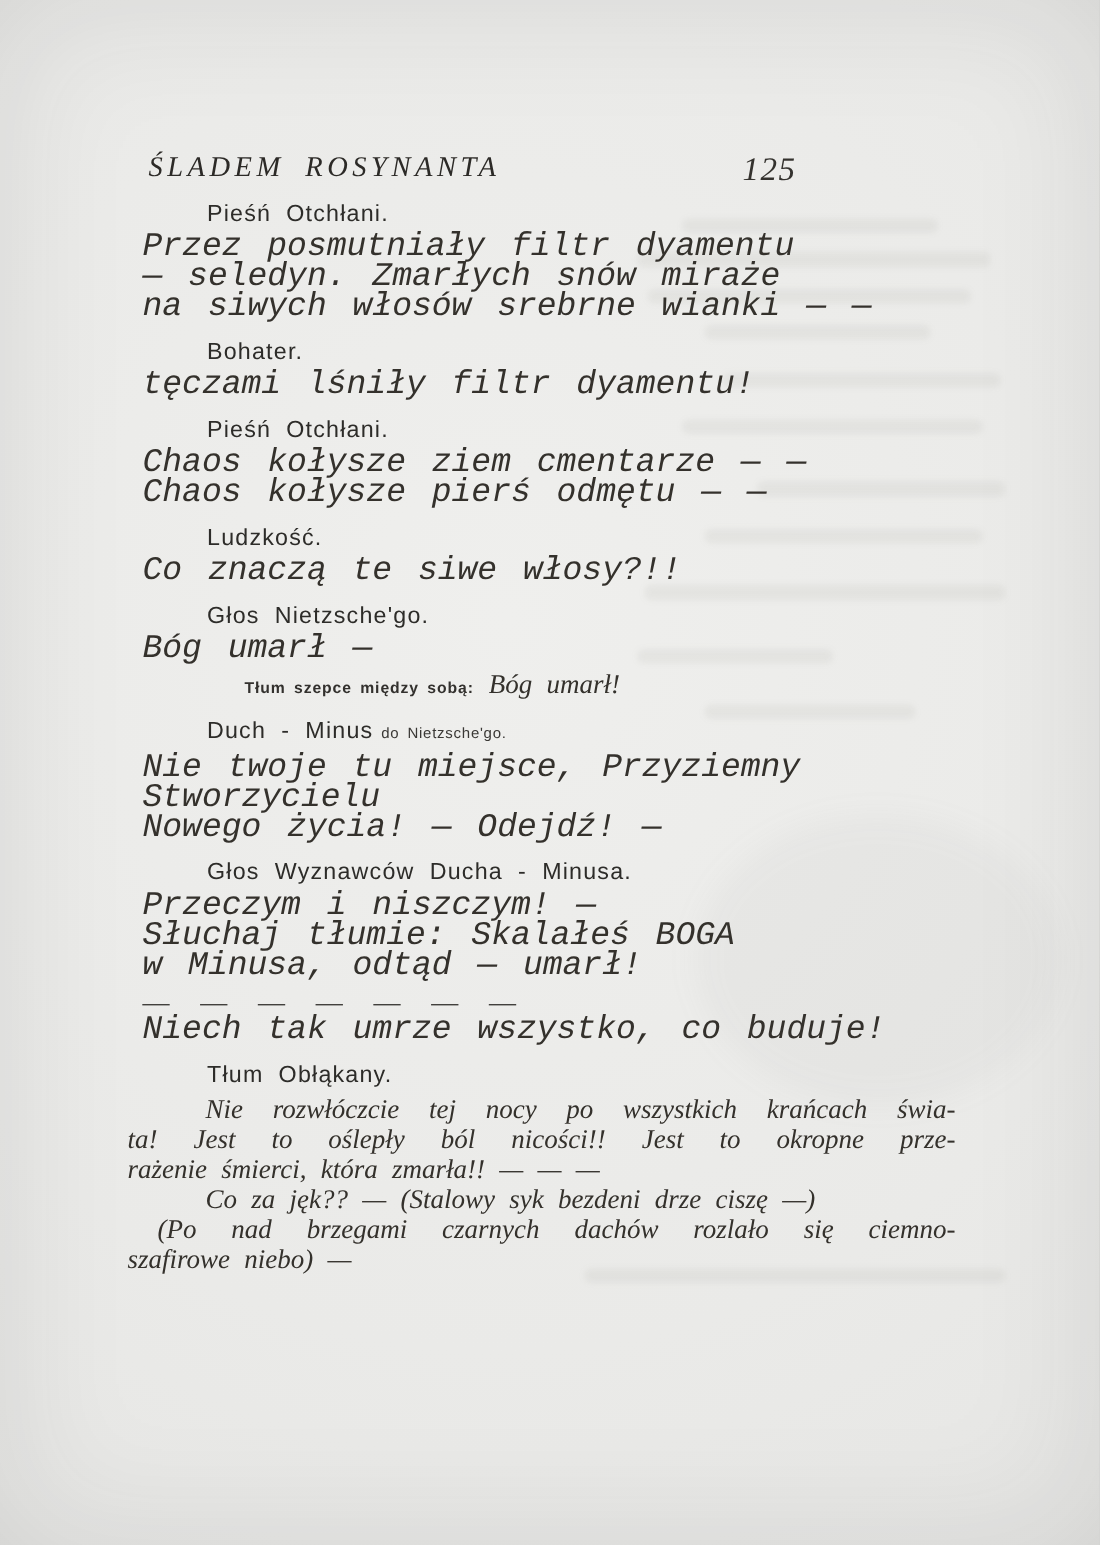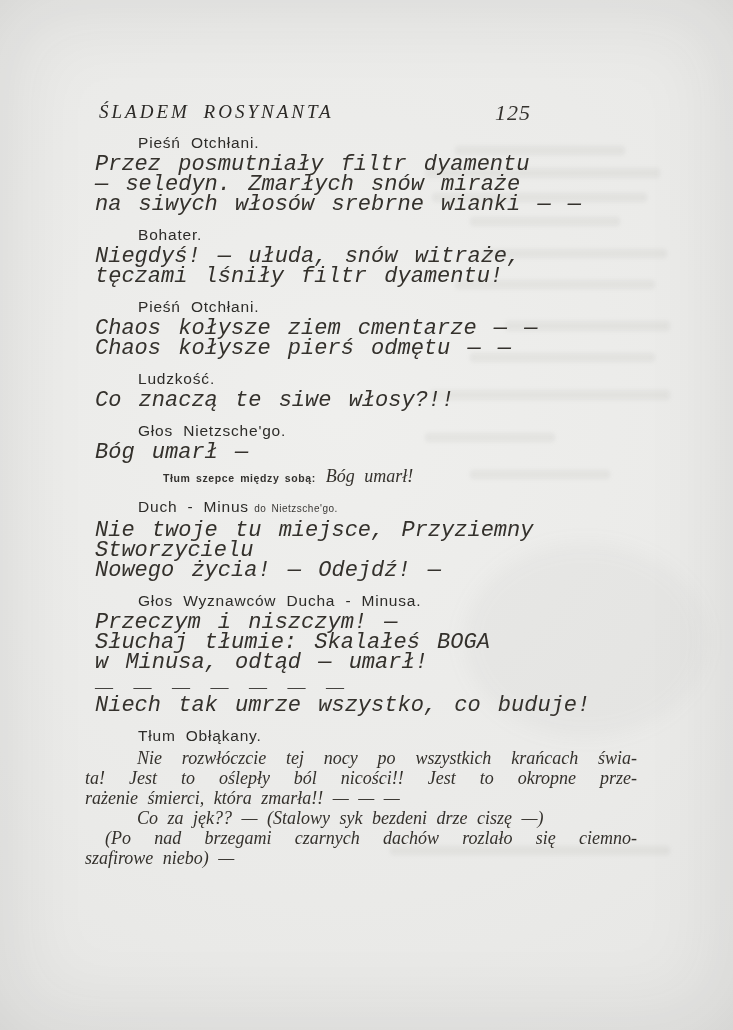--- a/index.html
+++ b/index.html
@@ -97,21 +97,20 @@
     <div class="header">
       <span class="running-title">ŚLADEM ROSYNANTA</span>
       <span class="page-number">125</span>
     </div>
     <div id="blocks">
         <div class="speaker-line"><span class="speaker-name-text">Pieśń Otchłani.</span></div>
         <div class="verse-line">Przez posmutniały filtr dyamentu</div>
         <div class="verse-line">— seledyn. Zmarłych snów miraże</div>
         <div class="verse-line">na siwych włosów srebrne wianki — —</div>
         <div class="speaker-line"><span class="speaker-name-text">Bohater.</span></div>
-        <div class="verse-line">Niegdyś! — ułuda, snów witraże,</div>
         <div class="verse-line">tęczami lśniły filtr dyamentu!</div>
         <div class="speaker-line"><span class="speaker-name-text">Pieśń Otchłani.</span></div>
         <div class="verse-line">Chaos kołysze ziem cmentarze — —</div>
         <div class="verse-line">Chaos kołysze pierś odmętu — —</div>
         <div class="speaker-line"><span class="speaker-name-text">Ludzkość.</span></div>
         <div class="verse-line">Co znaczą te siwe włosy?!!</div>
         <div class="speaker-line"><span class="speaker-name-text">Głos Nietzsche'go.</span></div>
         <div class="verse-line">Bóg umarł —</div>
         <div class="caption-line"><span class="caption-label">Tłum szepce między sobą:</span><span class="caption-text">Bóg umarł!</span></div>
         <div class="speaker-line"><span class="speaker-name-text">Duch - Minus</span><span class="speaker-suffix"> do Nietzsche'go.</span></div>

